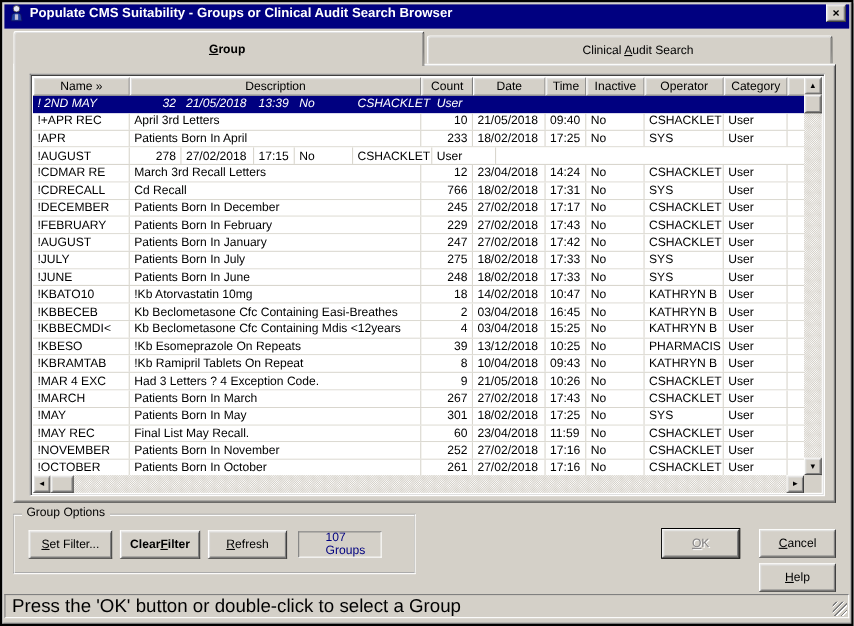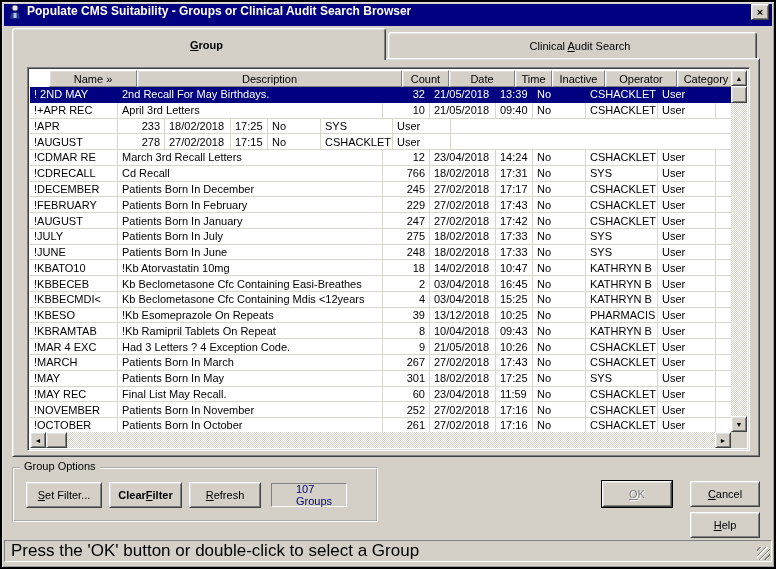--- a/index.html
+++ b/index.html
@@ -22,31 +22,31 @@
   .tab-active{left:12px;top:28px;width:374px;height:32px;font-weight:bold;z-index:3;}
   .tab-inactive{left:388px;top:32px;width:369px;height:26px;z-index:1;}
   .tabpage{position:absolute;left:12px;top:58px;width:748px;height:399px;background:#d4d0c8;box-sizing:border-box;
            border:1px solid;border-color:#fff #404040 #404040 #fff;
            box-shadow:inset 1px 1px 0 #dfdfdf, inset -1px -1px 0 #808080;z-index:2;}
   
   .listview{position:absolute;left:14px;top:8px;width:723px;height:384px;background:#fff;box-sizing:border-box;
             border:1px solid;border-color:#808080 #fff #fff #808080;
             box-shadow:inset 1px 1px 0 #404040, inset -1px -1px 0 #dfdfdf;}
   .lv-content{position:absolute;left:2px;top:2px;right:18px;bottom:18px;overflow:hidden;}
-  .lv-header{display:flex;height:17px;margin-left:19px;}
+  .lv-header{display:flex;height:17px;}
   .lv-hcell{box-sizing:border-box;background:#d4d0c8;border:1px solid;border-color:#fff #808080 #808080 #fff;
             box-shadow:inset 1px 1px 0 #dfdfdf;display:flex;align-items:center;justify-content:center;
             font-size:11px;white-space:nowrap;overflow:hidden;flex-shrink:0;}
   .lv-body{position:absolute;left:0;top:17px;right:0;bottom:0;overflow:hidden;}
   .lv-row{display:flex;height:15.77px;box-sizing:border-box;border-bottom:1px solid #d9d6ce;background:#fff;color:#000;}
   .lv-cell{box-sizing:border-box;border-right:1px solid #d9d6ce;padding:0 2px 0 4px;font-size:11px;
            white-space:nowrap;overflow:hidden;display:flex;align-items:center;flex-shrink:0;}
   .num{justify-content:flex-end;padding-right:4px;}
   .lv-row.selected{background:#000080;color:#fff;border-bottom-color:#000080;}
-  .lv-row.selected .lv-cell{border-right-color:transparent;}
+  .lv-row.selected .lv-cell{border-right-color:transparent;font-style:italic;}
   .c0{width:88px}.c1{width:265px}.c2{width:47px}.c3{width:66px}.c4{width:37px}
   .c5{width:53px}.c6{width:72px}.c7{width:58px}.cf{flex:1 1 auto;border-right:none;}
   
   .dither{background-color:#d4d0c8;
           background-image:linear-gradient(45deg,#fff 25%,transparent 25%,transparent 75%,#fff 75%),
                            linear-gradient(45deg,#fff 25%,transparent 25%,transparent 75%,#fff 75%);
           background-size:2px 2px;background-position:0 0,1px 1px;}
   .vscroll{position:absolute;top:2px;right:2px;bottom:18px;width:16px;}
   .hscroll{position:absolute;left:2px;bottom:2px;right:18px;height:16px;}
   .sb-btn{position:absolute;width:16px;height:16px;background:#d4d0c8;border:1px solid;border-color:#fff #404040 #404040 #fff;
@@ -118,21 +118,20 @@
           <div class="lv-hcell c3">Date</div>
           <div class="lv-hcell c4">Time</div>
           <div class="lv-hcell c5">Inactive</div>
           <div class="lv-hcell c6">Operator</div>
           <div class="lv-hcell c7">Category</div>
           <div class="lv-hcell cf"></div>
         </div>
         <div class="lv-body">
             <div class="lv-row selected">
     <div class="lv-cell c0">! 2ND MAY</div>
-    <div class="lv-cell c1">2nd Recall For May Birthdays.</div>
     <div class="lv-cell c2 num">32</div>
     <div class="lv-cell c3">21/05/2018</div>
     <div class="lv-cell c4">13:39</div>
     <div class="lv-cell c5">No</div>
     <div class="lv-cell c6">CSHACKLET</div>
     <div class="lv-cell c7">User</div>
     <div class="lv-cell cf"></div>
   </div>
             <div class="lv-row">
     <div class="lv-cell c0">!+APR REC</div>
@@ -140,20 +139,21 @@
     <div class="lv-cell c2 num">10</div>
     <div class="lv-cell c3">21/05/2018</div>
     <div class="lv-cell c4">09:40</div>
     <div class="lv-cell c5">No</div>
     <div class="lv-cell c6">CSHACKLET</div>
     <div class="lv-cell c7">User</div>
     <div class="lv-cell cf"></div>
   </div>
             <div class="lv-row">
     <div class="lv-cell c0">!APR</div>
+    <div class="lv-cell c1">Patients Born In April</div>
     <div class="lv-cell c2 num">233</div>
     <div class="lv-cell c3">18/02/2018</div>
     <div class="lv-cell c4">17:25</div>
     <div class="lv-cell c5">No</div>
     <div class="lv-cell c6">SYS</div>
     <div class="lv-cell c7">User</div>
     <div class="lv-cell cf"></div>
   </div>
             <div class="lv-row">
     <div class="lv-cell c0">!AUGUST</div>

